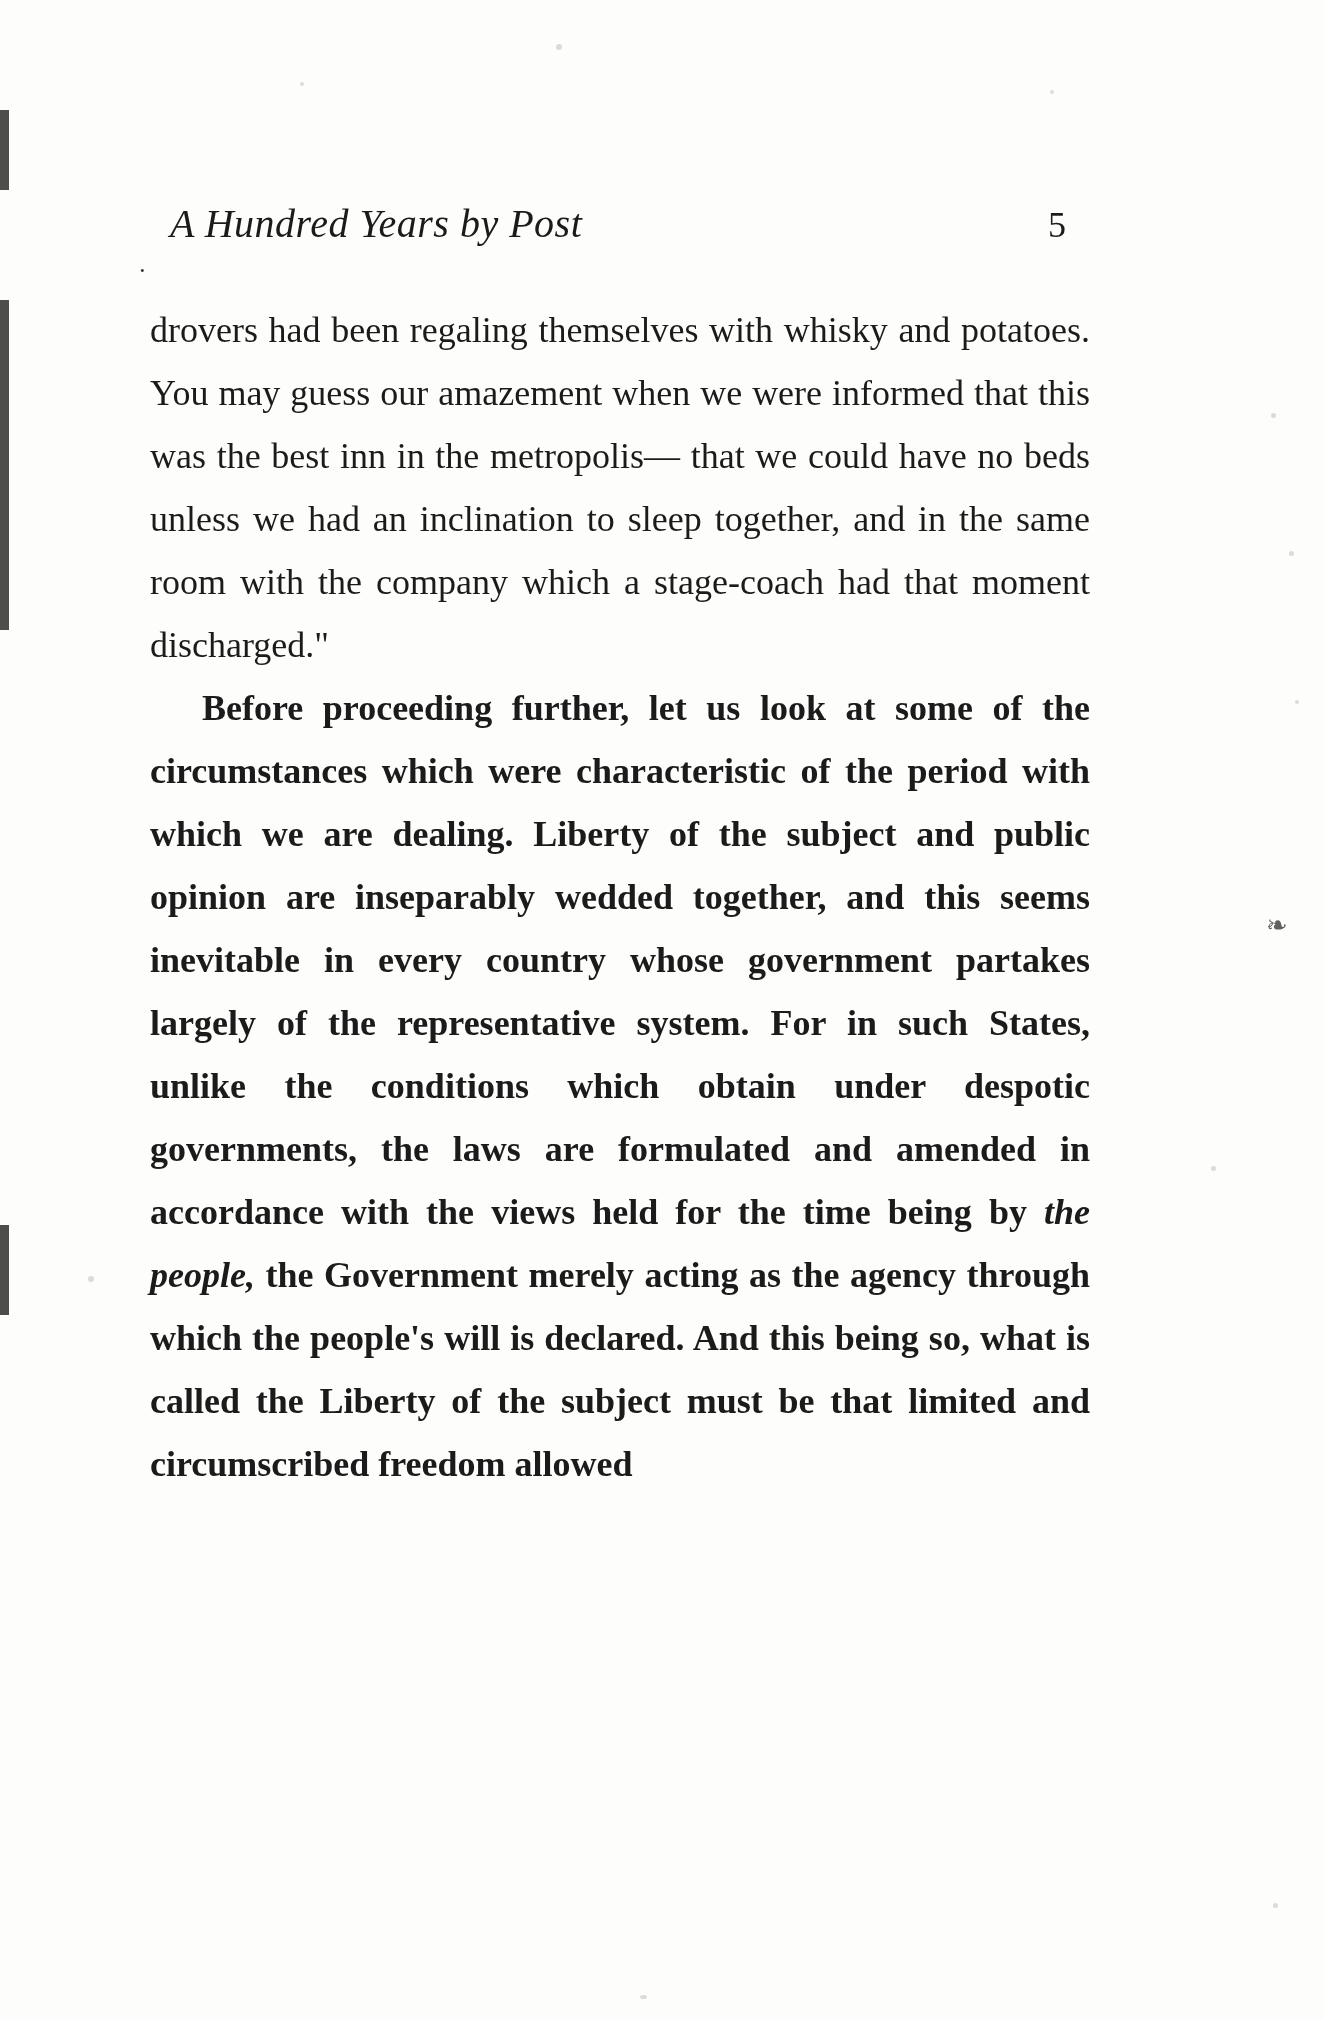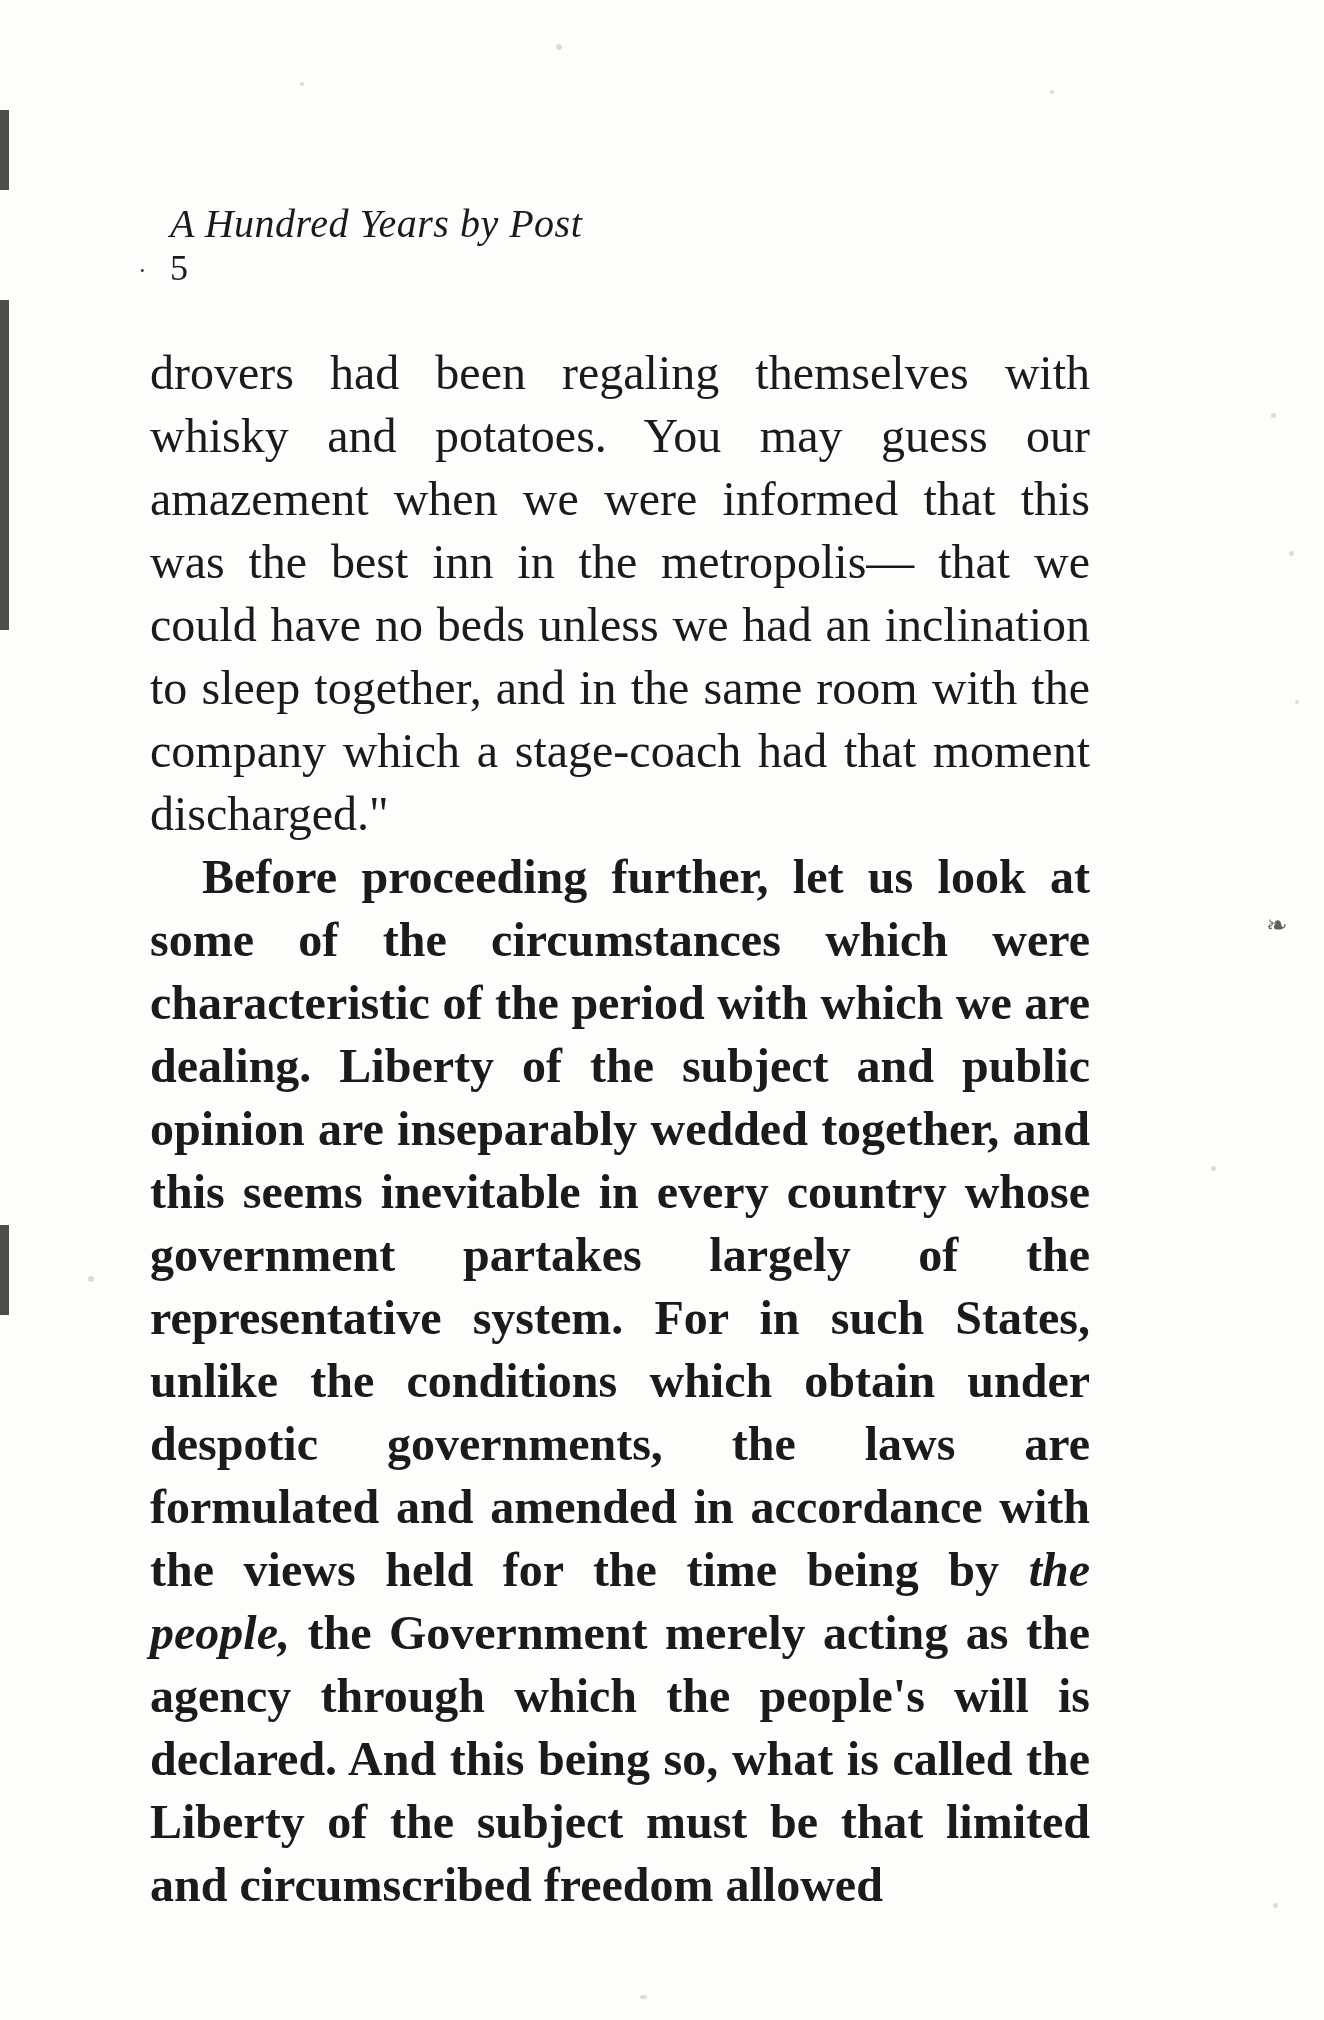--- a/index.html
+++ b/index.html
@@ -47,40 +47,39 @@
     width: 940px;
   }
 
   .header-row {
     display: flex;
     align-items: baseline;
     justify-content: space-between;
     margin-bottom: 52px;
     padding-left: 20px;
     padding-right: 10px;
-    flex-direction: column;
   }
 
   .running-title {
     font-style: italic;
     font-size: 40px;
     letter-spacing: 0.5px;
     color: #1b1b1b;
     white-space: nowrap;
   }
 
   .page-number {
     font-size: 36px;
     color: #1b1b1b;
     padding-right: 14px;
   }
 
   p.body-par {
     margin: 0;
-    font-size: 48px;
+    font-size: 36px;
     line-height: 63px;
     text-align: justify;
     text-align-last: left;
     color: #1b1b1b;
     -webkit-hyphens: none;
     hyphens: none;
   }
 
   p.indented {
     text-indent: 52px;

